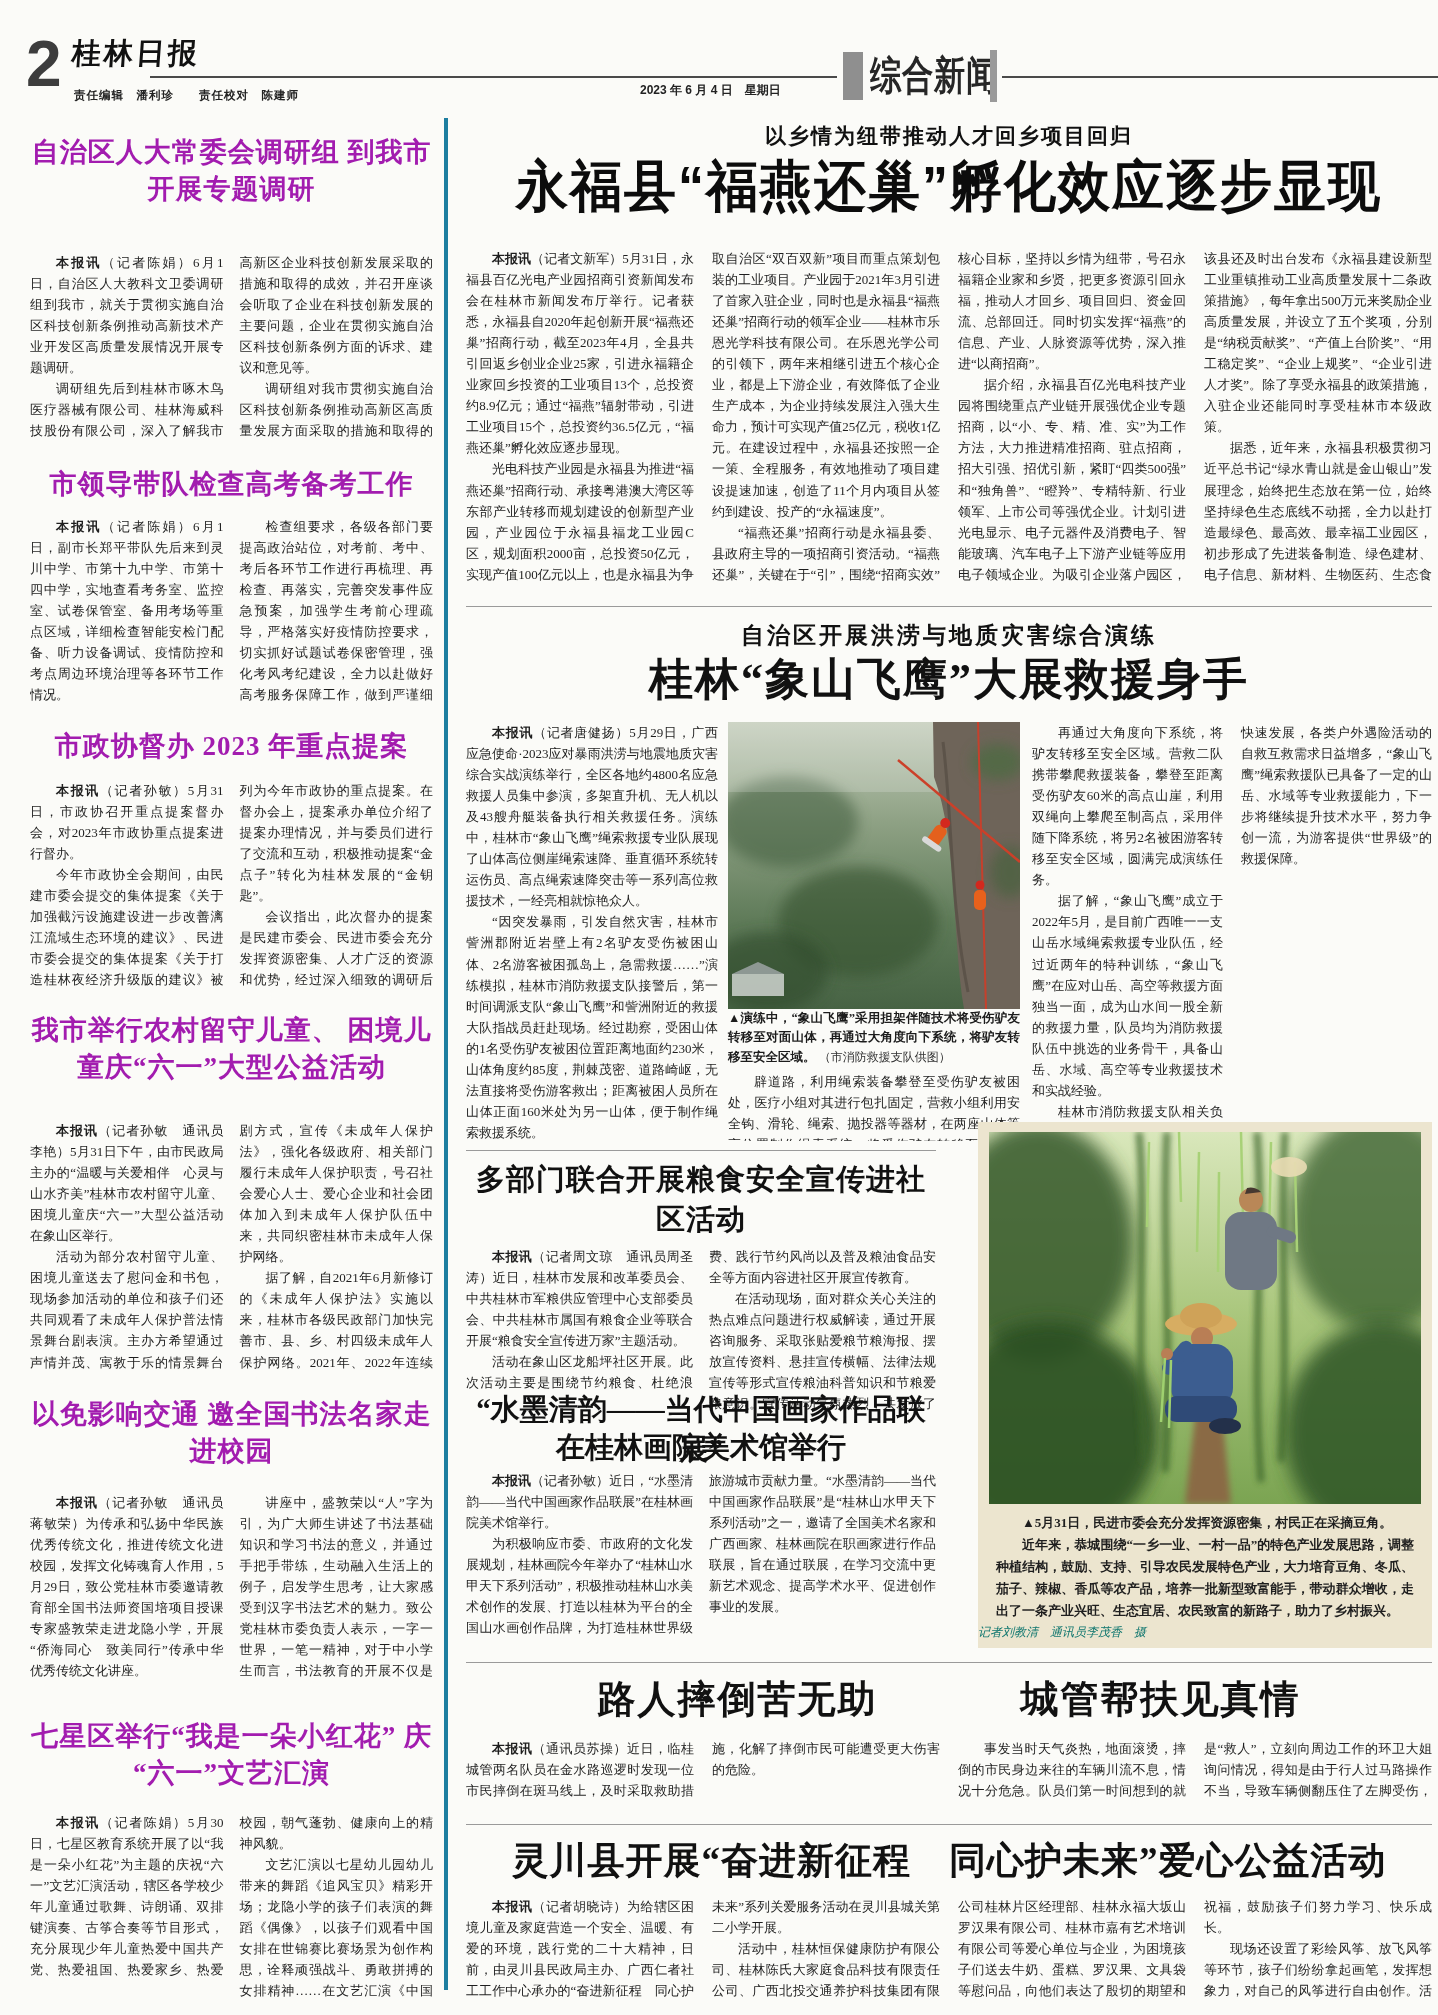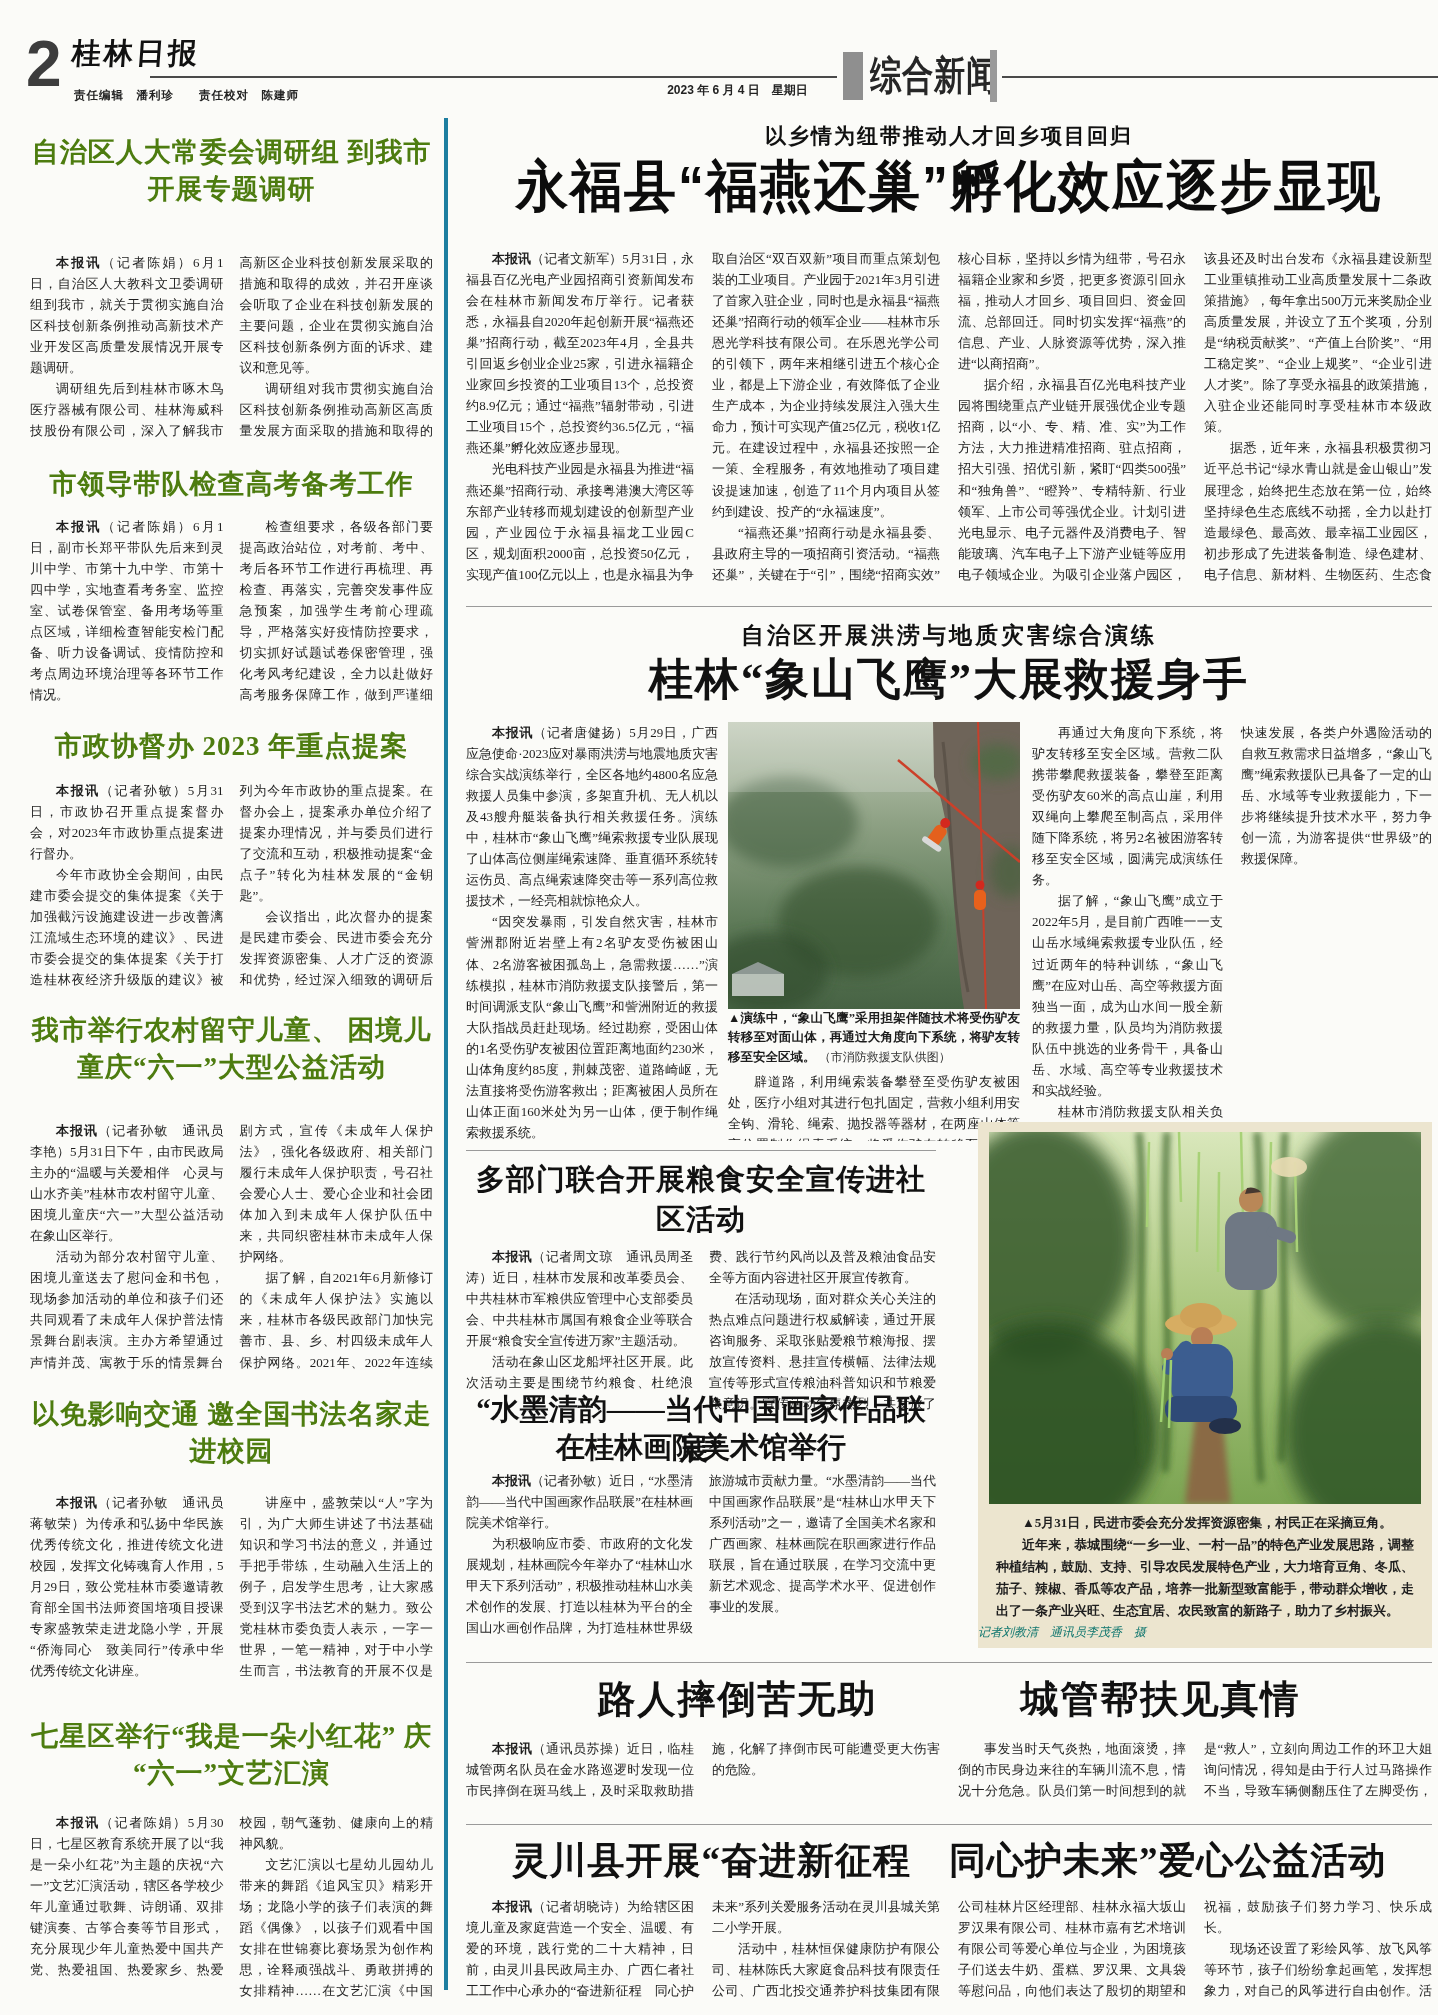--- a/index.html
+++ b/index.html
@@ -22,21 +22,21 @@
   }
   #masthead {
     left:72px; top:34px; font-size:29px; font-weight:900; letter-spacing:3px;
     color:#111; transform:skewX(-4deg);
   }
   #editor-line {
     left:74px; top:88px; font-family:"Liberation Sans","DejaVu Sans",sans-serif;
     font-size:11.5px; font-weight:700; color:#222; letter-spacing:1px;
   }
   #header-date {
-    left:640px; top:82px; width:195px; text-align:center;
+    left:640px; top:82px; width:195px; text-align:left;
     font-family:"Liberation Sans","DejaVu Sans",sans-serif;
     font-size:12px; font-weight:700; color:#222;
   }
   #section-marker { left:843px; top:52px; width:20px; height:48px; background:#8f8f8f; }
   #section-title {
     left:870px; top:48px; font-size:40px; font-weight:900; color:#262626;
     letter-spacing:1px; transform:scaleX(.78); transform-origin:left center; white-space:nowrap;
   }
   #section-bar { left:990px; top:50px; width:7px; height:52px; background:#9a9a9a; }
 
@@ -46,21 +46,21 @@
   
   .para {
     text-indent:2em; text-align:justify; font-size:13px; line-height:1.62; color:#1e1e1e;
   }
   .para b { font-weight:700; }
   .cols2 { column-count:2; column-gap:16px; column-fill:auto; height:100%; overflow:hidden; }
   .cols4 { column-count:4; column-gap:18px; column-fill:auto; height:100%; overflow:hidden; }
   .col1  { height:100%; overflow:hidden; }
 
   .title-left {
-    width:403px; text-align:center; font-weight:900; color:#4d7c0f;
+    width:403px; text-align:center; font-weight:900; color:#a21caf;
     font-size:27px; line-height:1.38; letter-spacing:1px;
   }
   .title-serif { font-weight:900; color:#111; text-align:center; }
 
   
   .la-title { left:30px; }
   .la-body  { left:30px; width:403px; }
 
   
   .rr { left:466px; width:966px; }

